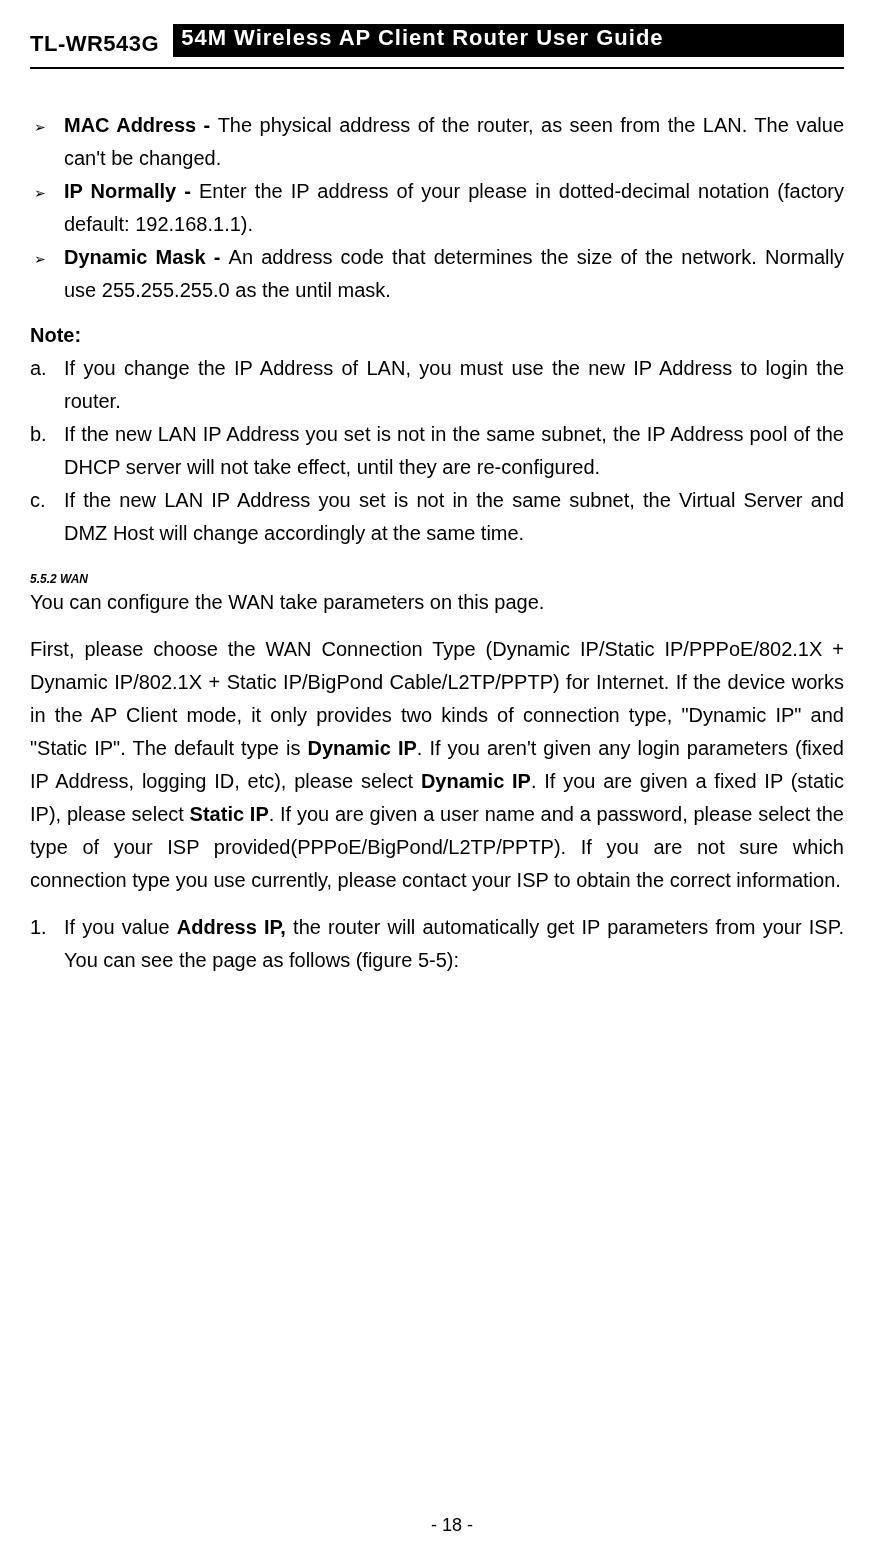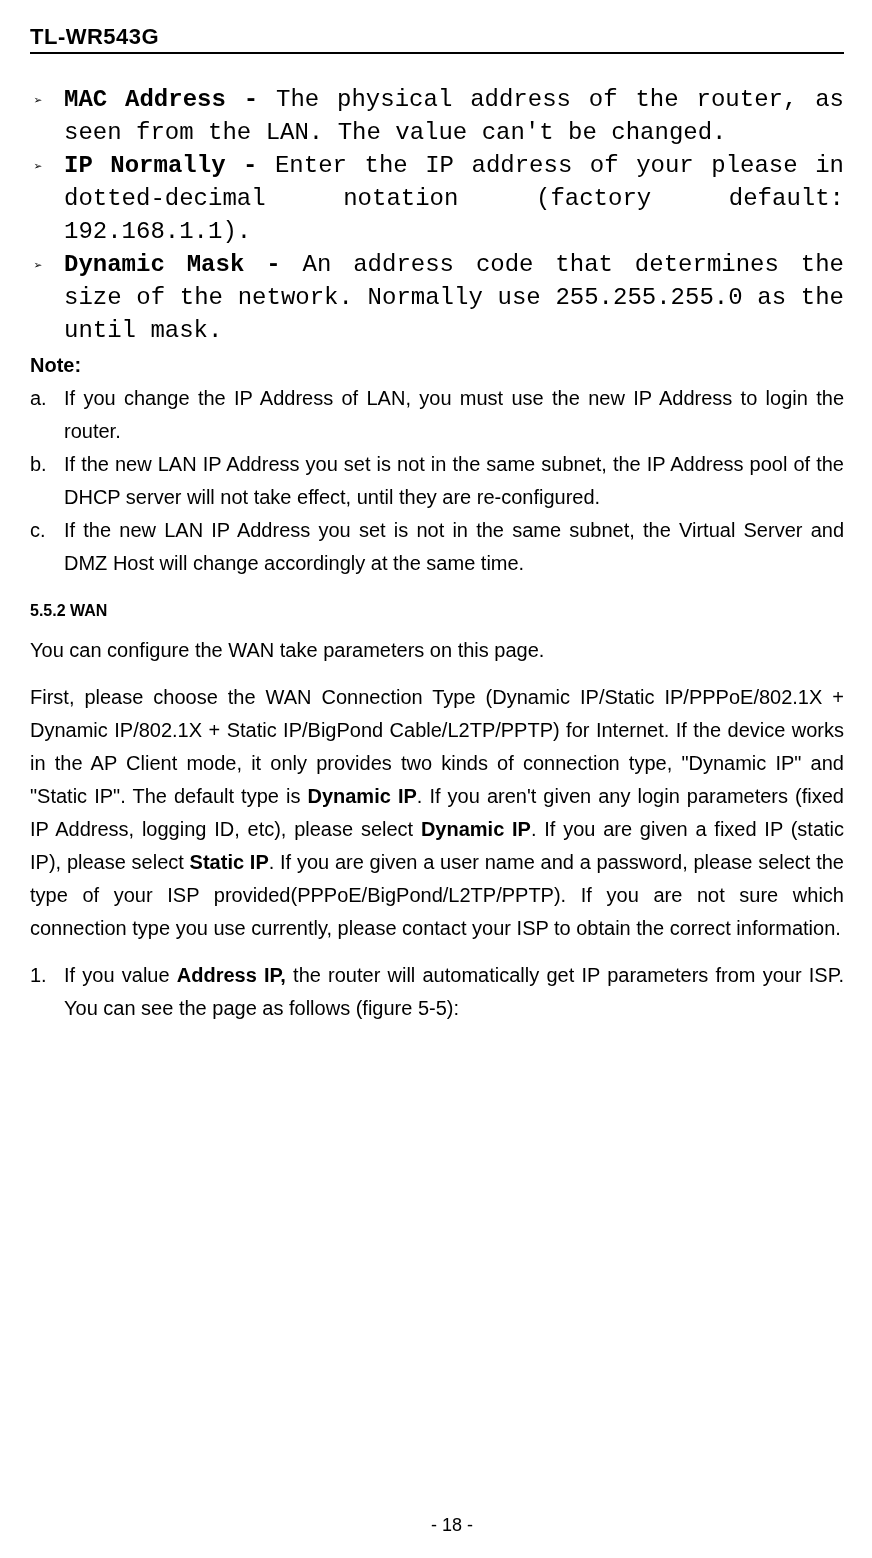--- a/index.html
+++ b/index.html
@@ -13,22 +13,22 @@
       position: relative;
       box-sizing: border-box;
     }
     .page {
       padding: 24px 28px 0 30px;
     }
     .header-row {
       display: flex;
       align-items: flex-end;
       border-bottom: 2.5px solid #000;
-      padding-bottom: 2px;
-      margin-bottom: 29px;
+      padding-bottom: 10px;
+      margin-bottom: 40px;
     }
     .header-model {
       font-weight: bold;
       font-size: 22px;
       letter-spacing: 0.5px;
       margin-right: 14px;
       white-space: nowrap;
     }
     .header-title {
       flex: 1;
@@ -45,36 +45,35 @@
     }
     .bullet-list {
       list-style: none;
       padding: 0;
       margin: 0 0 0 0;
     }
     .bullet-list li {
       position: relative;
       padding-left: 34px;
       margin-bottom: 0;
-      font-size: 24px;
+      font-size: 20px;
       line-height: 33px;
       text-align: justify;
-      font-family: Liberation Mono, monospace;
     }
     .bullet-list li::before {
       content: "➢";
       position: absolute;
       left: 4px;
       top: 2px;
       font-size: 14px;
     }
     .note-heading {
       font-weight: bold;
       font-size: 20px;
-      margin-top: 2px;
+      margin-top: 12px;
       line-height: 33px;
     }
     .lettered-list {
       list-style: none;
       padding: 0;
       margin: 0;
     }
     .lettered-list li {
       position: relative;
       padding-left: 34px;
@@ -83,23 +82,23 @@
       text-align: justify;
     }
     .lettered-list li .marker {
       position: absolute;
       left: 0;
       top: 0;
       width: 28px;
     }
     .section-heading {
       font-weight: bold;
-      font-size: 16px;
+      font-size: 12px;
       margin-top: 22px;
-      margin-bottom: 14px;
+      font-style: italic;
     }
     .para {
       font-size: 20px;
       line-height: 33px;
       text-align: justify;
       margin-bottom: 14px;
     }
     .numbered-list {
       list-style: none;
       padding: 0;
@@ -128,20 +127,21 @@
       text-align: center;
       font-size: 18px;
     }
   </style>
 </head>
 <body>
 
 <div class="page">
   <div class="header-row">
     <span class="header-model">TL-WR543G</span>
+    <span class="header-title">54M Wireless AP Client Router User Guide</span>
   </div>
 
   <ul class="bullet-list">
     <li>
       <span class="bold">MAC Address - </span><span>The physical address of the router, as seen from the LAN. The value can't be changed.</span>
     </li>
     <li>
       <span class="bold">IP Normally - </span><span>Enter the IP address of your please in dotted-decimal notation (factory default: 192.168.1.1).</span>
     </li>
     <li>

